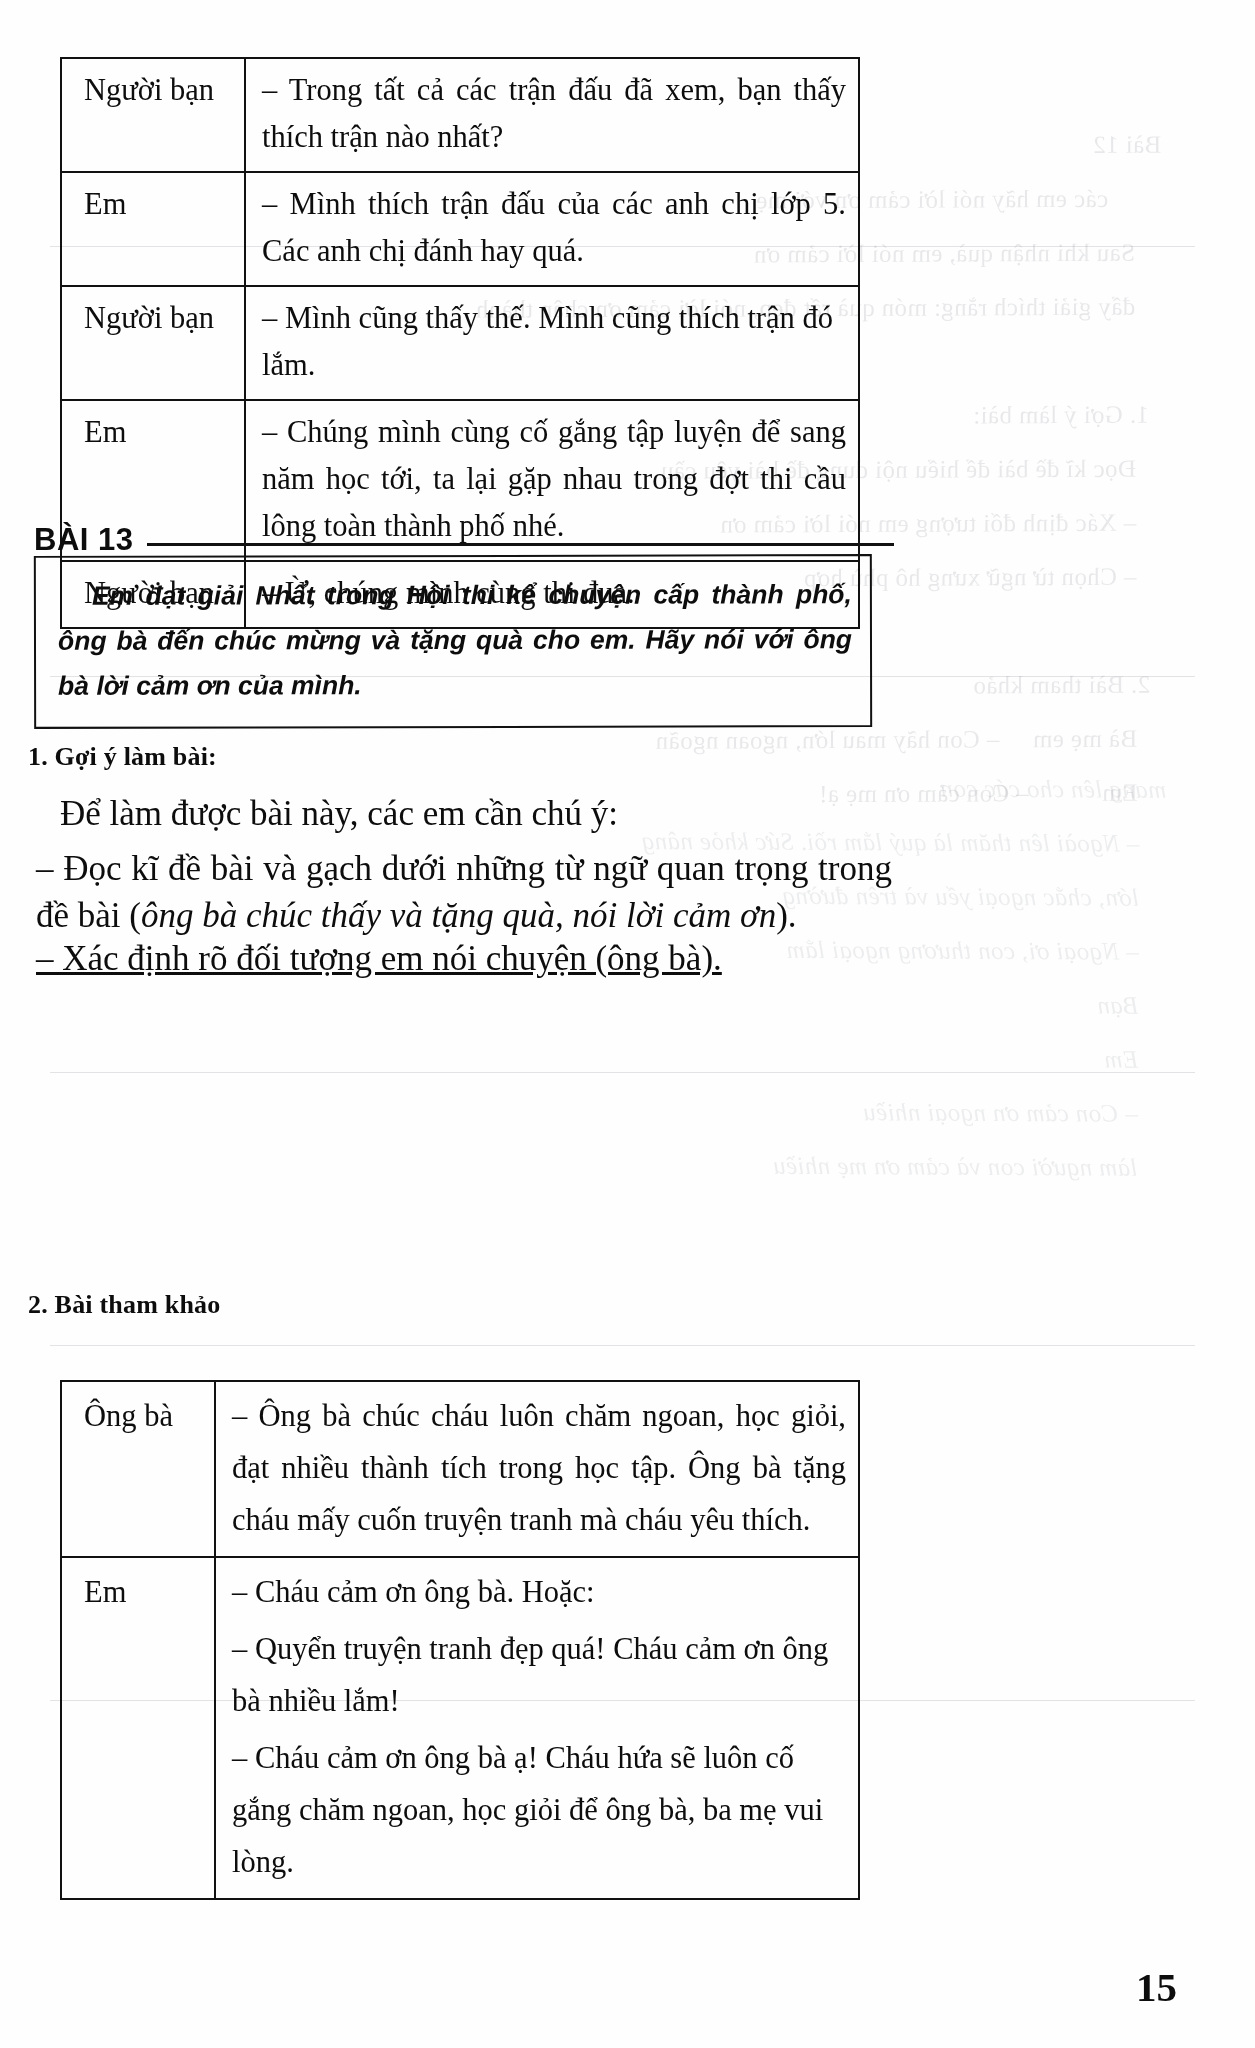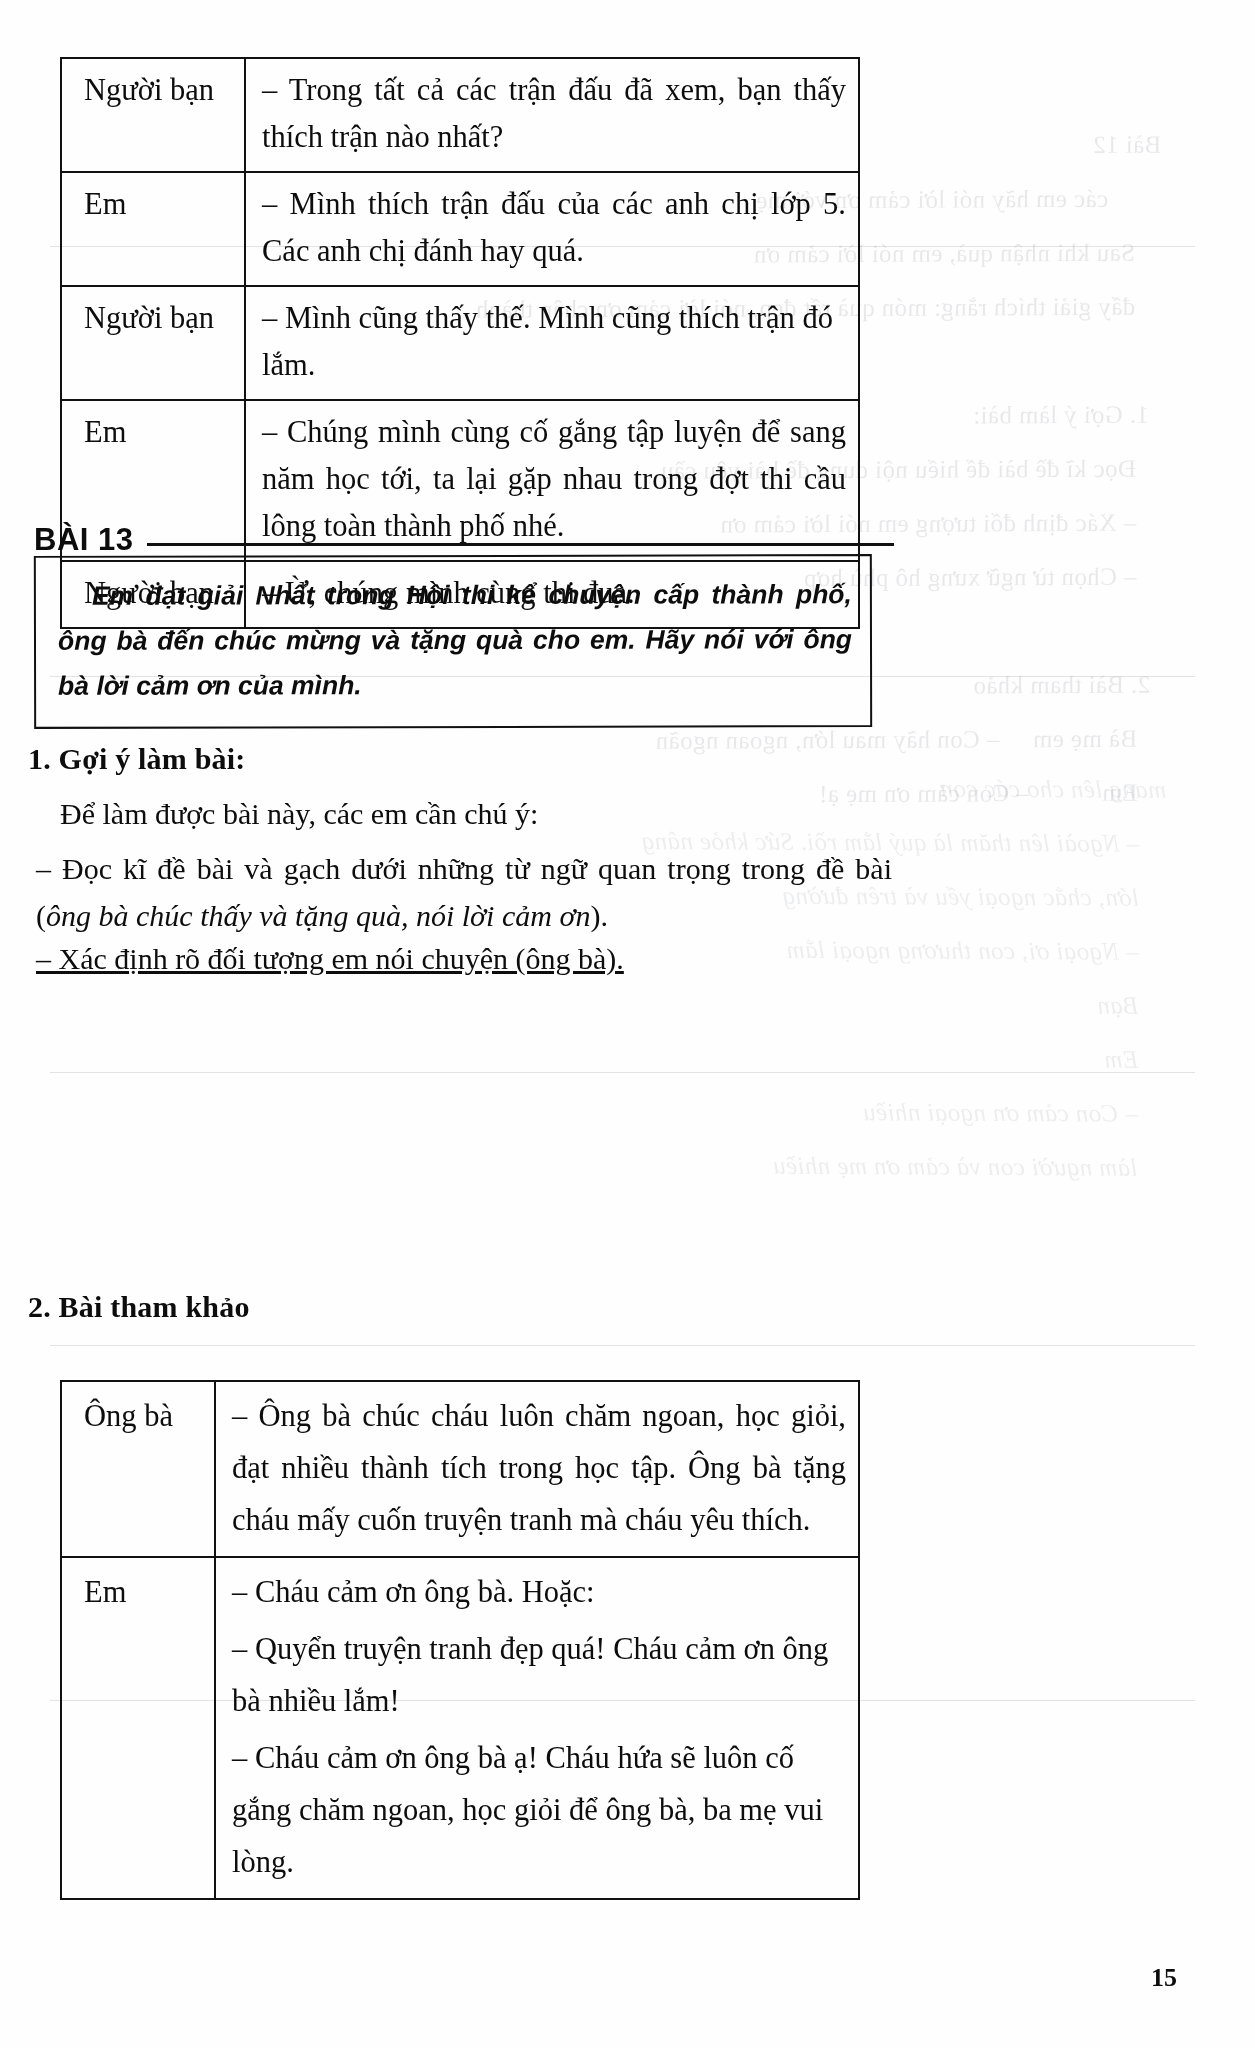--- a/index.html
+++ b/index.html
@@ -139,47 +139,47 @@
     text-align-last: left;
     transform: rotate(-0.12deg);
   }
   .prompt-box .indent { display: inline-block; width: 34px; }
 
   
   .sec-title {
     position: absolute;
     left: 28px;
     font-weight: bold;
-    font-size: 30px;
+    font-size: 26px;
     letter-spacing: .2px;
   }
   #sec1 { top: 742px; }
   #sec2 { top: 1290px; }
 
   .para {
     position: absolute;
     left: 60px;
     width: 830px;
-    font-size: 30px;
+    font-size: 35px;
     line-height: 47px;
     text-align: justify;
     text-align-last: left;
   }
   #p-intro { top: 790px; }
   #p-b1   { top: 845px; left: 36px; width: 856px; }
   #p-b2   { top: 935px; left: 36px; width: 856px; text-decoration: underline; }
   #p-b3   { top: 985px; left: 36px; width: 856px; }
   .para i { font-style: italic; }
 
   
   .page-num {
     position: absolute;
     right: 78px;
     top: 1963px;
-    font-size: 26px;
+    font-size: 41px;
     font-weight: bold;
     font-family: "Liberation Serif", serif;
   }
 
   
   .scan-line {
     position: absolute;
     left: 50px;
     right: 60px;
     height: 1px;

